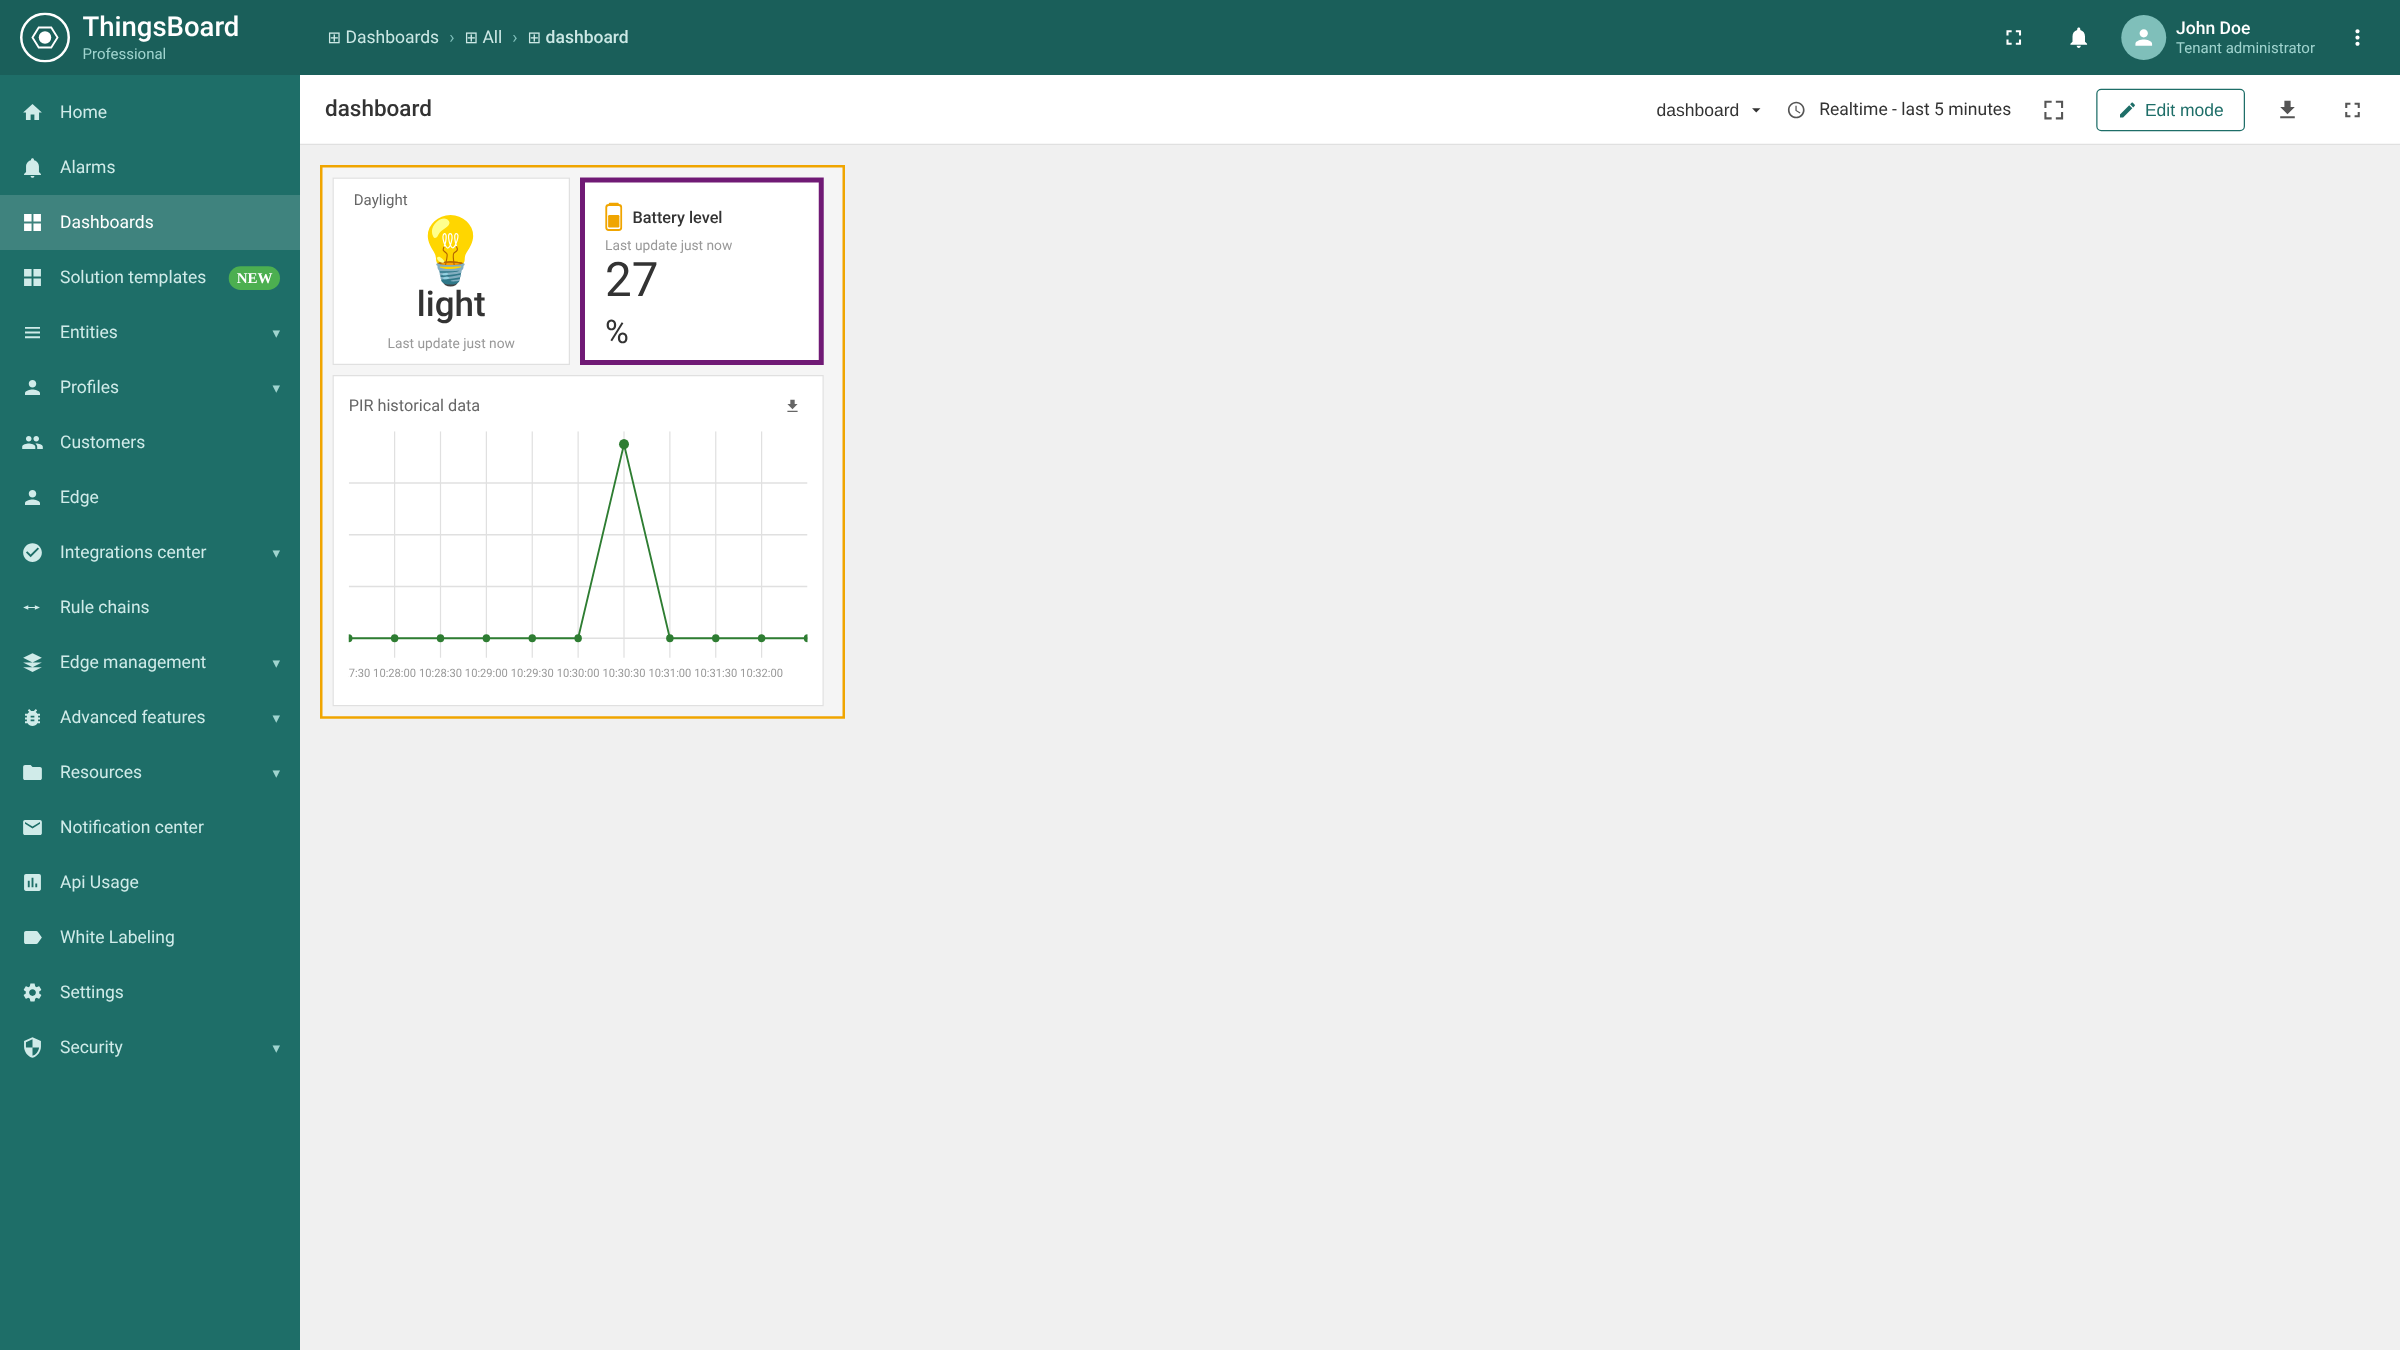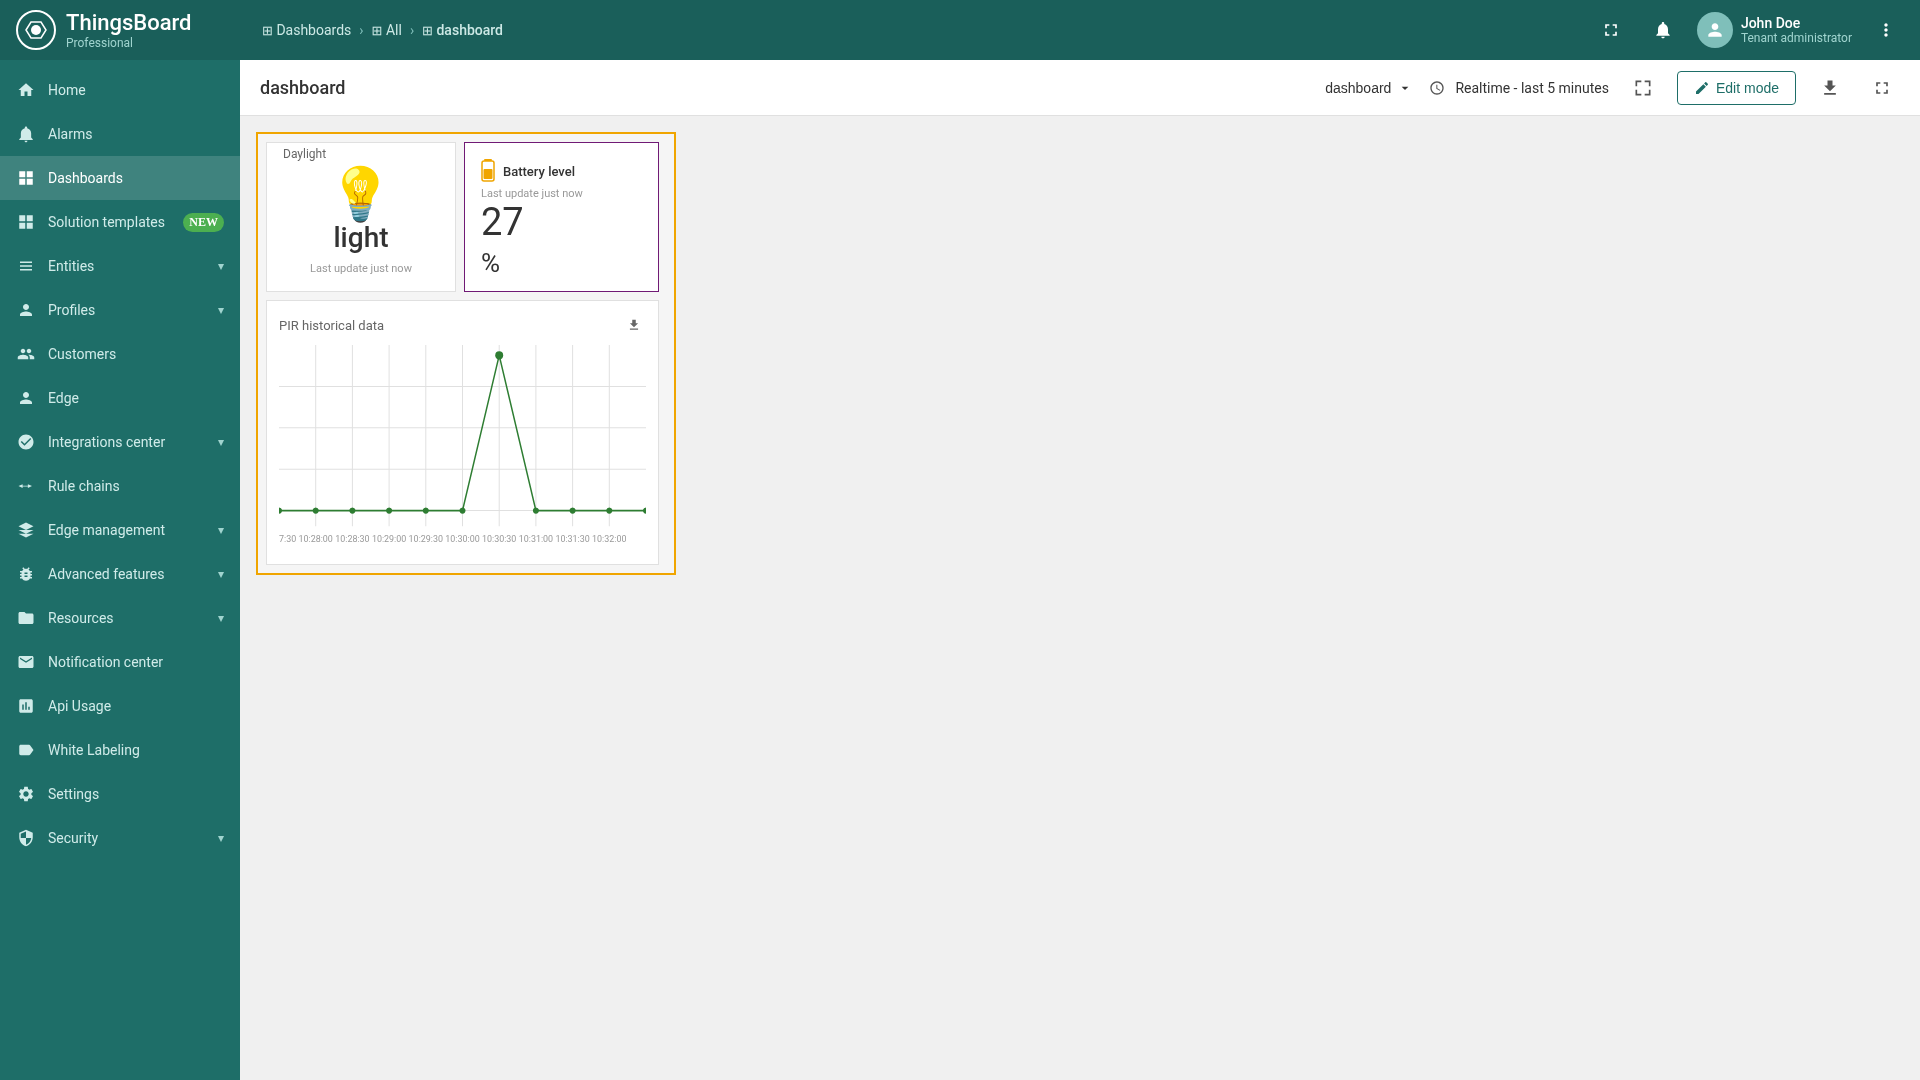--- a/index.html
+++ b/index.html
@@ -216,31 +216,31 @@
     
     .widget-daylight {
       background: white;
       border: 1px solid #e0e0e0;
       padding: 16px;
       width: 190px;
       height: 150px;
       display: flex;
       flex-direction: column;
       align-items: center;
-      justify-content: flex-end;
+      justify-content: center;
     }
     .widget-daylight .label { font-size: 12px; color: #666; margin-bottom: 8px; align-self: flex-start; }
     .widget-daylight .bulb { font-size: 52px; line-height: 1; }
     .widget-daylight .value { font-size: 28px; font-weight: 500; color: #333; }
     .widget-daylight .last-update { font-size: 11px; color: #999; margin-top: 8px; }
 
     
     .widget-battery {
       background: white;
-      border: 1px solid #701a75;
+      border: 4px solid #701a75;
       padding: 16px;
       width: 195px;
       height: 150px;
       display: flex;
       flex-direction: column;
     }
     .widget-battery .header { display: flex; align-items: center; gap: 8px; margin-bottom: 4px; }
     .widget-battery .title { font-size: 13px; font-weight: 500; color: #333; }
     .widget-battery .subtitle { font-size: 11px; color: #999; }
     .widget-battery .value { font-size: 38px; font-weight: 400; color: #333; margin-top: auto; display: flex; align-items: baseline; gap: 4px; flex-direction: column; }

